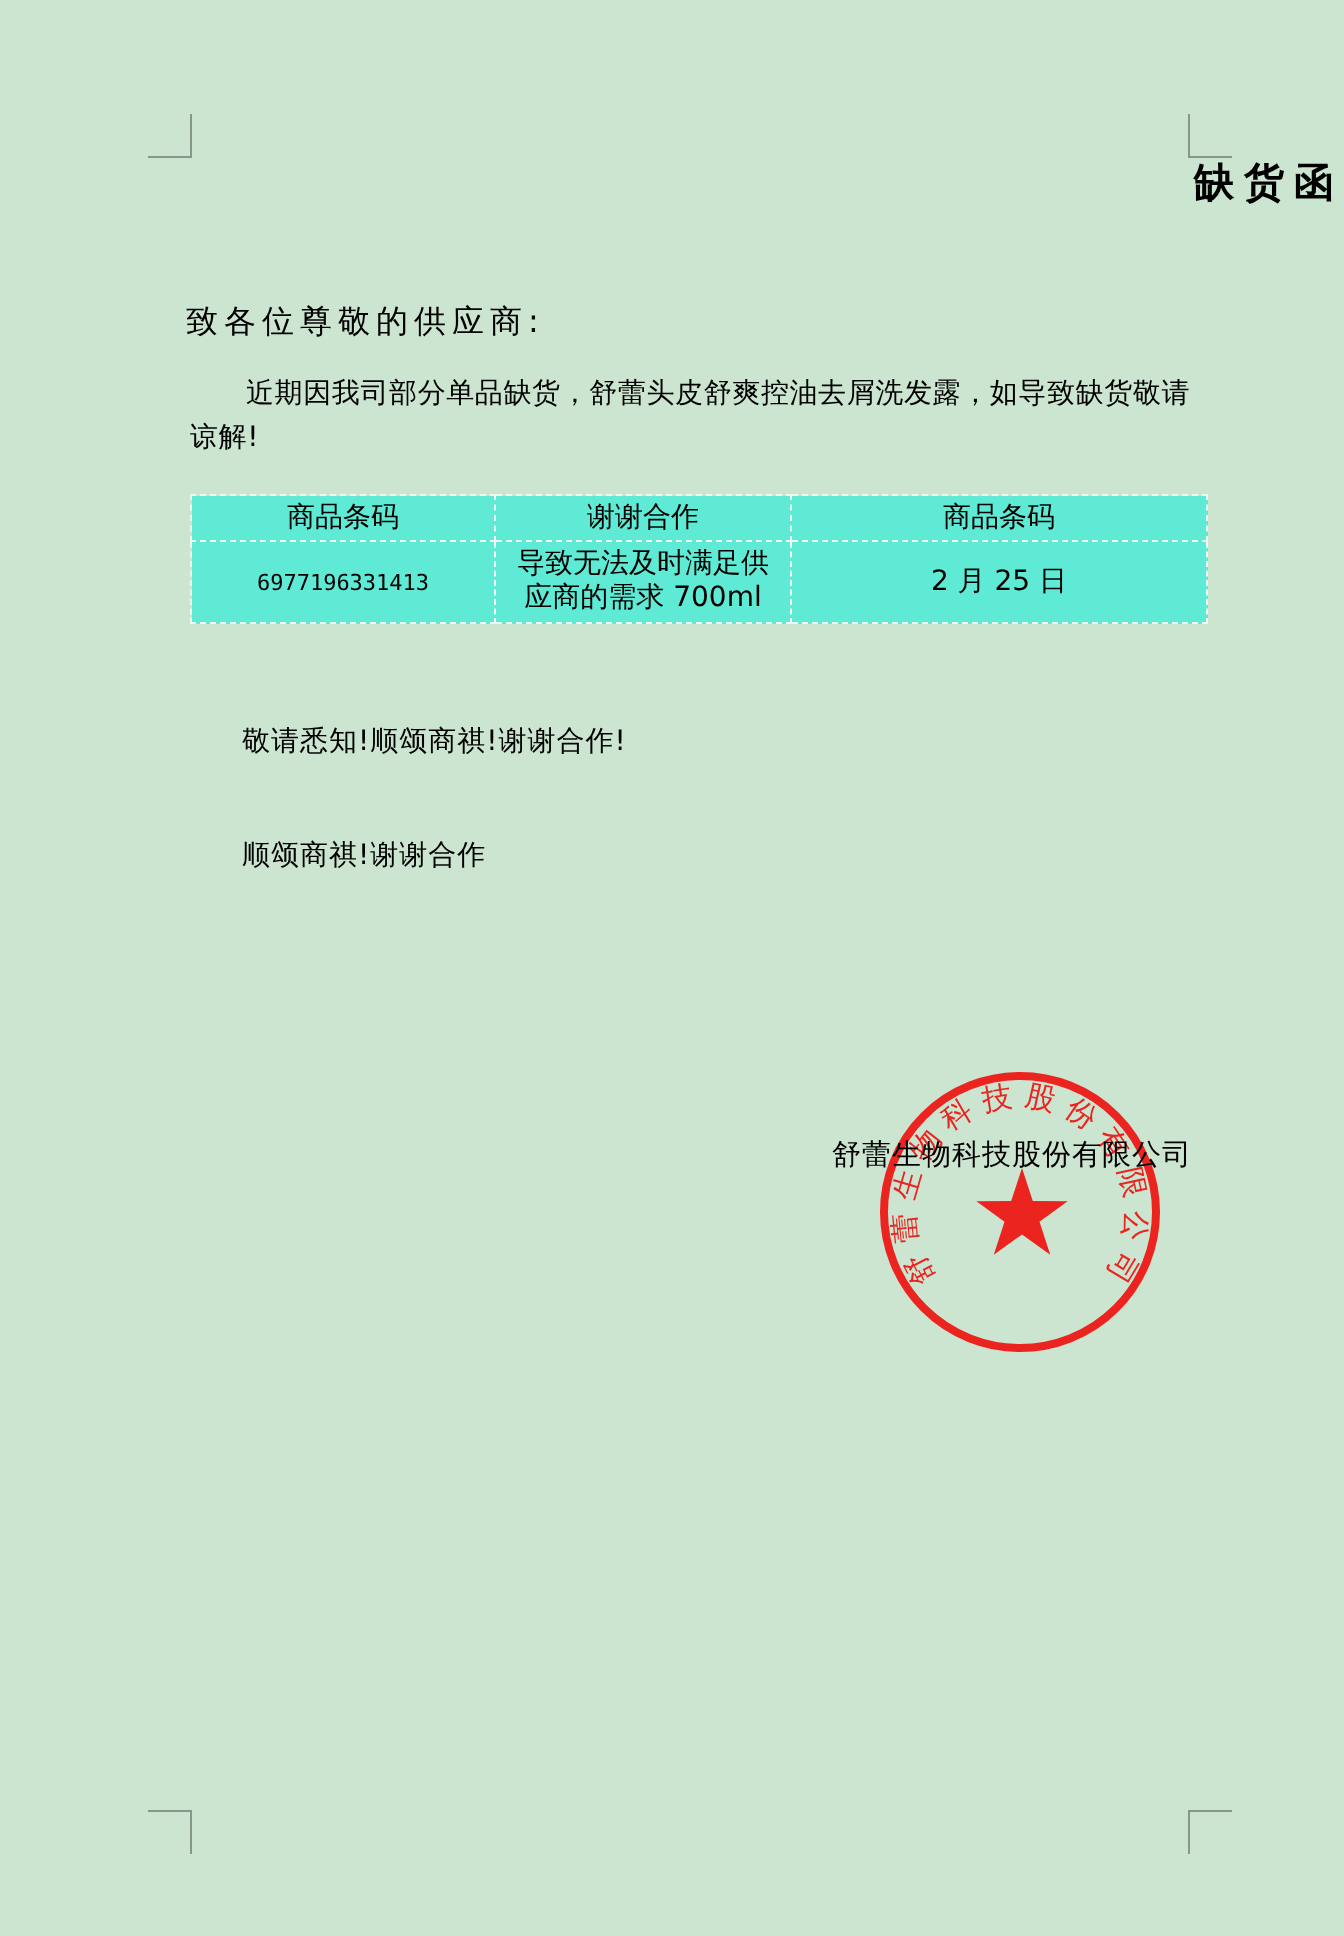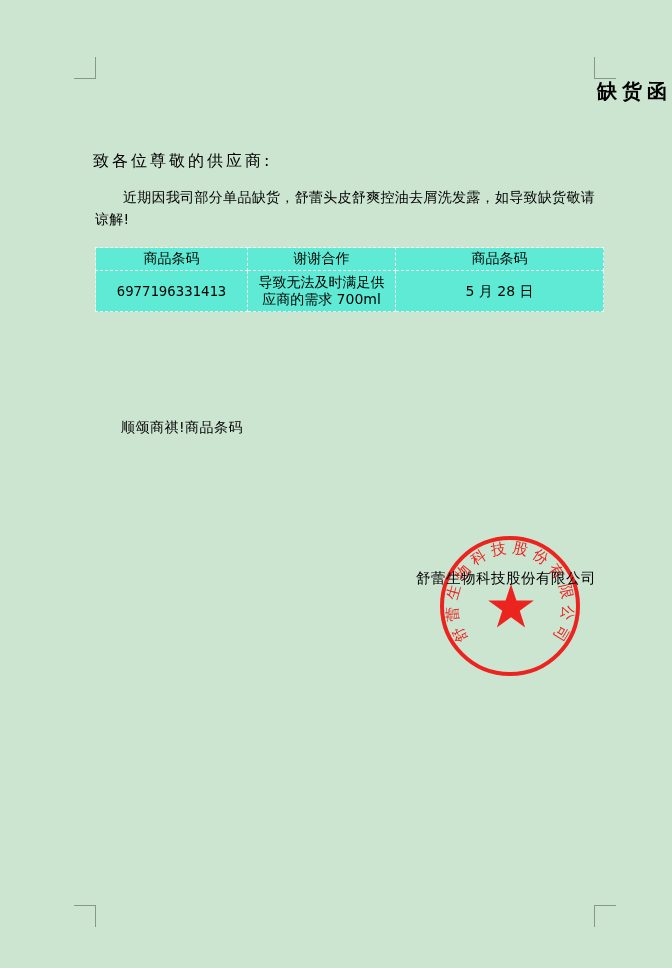--- a/index.html
+++ b/index.html
@@ -45,21 +45,21 @@
     font-size: 14px;
   }
   table.shortage th, table.shortage td {
     border: 1px dashed #f0f7f1;
     background: #5eead4;
     text-align: center; vertical-align: middle;
     font-weight: normal; padding: 1px 4px;
   }
   table.shortage th { height: 20px; }
   table.shortage td { height: 38px; line-height: 17px; }
-  td.barcode { font-size: 14px; font-family: "DejaVu Sans Mono", monospace; }
+  td.barcode { font-size: 11px; font-family: "DejaVu Sans Mono", monospace; }
 
   .remark1 { position: absolute; left: 121px; top: 362px; font-size: 14px; letter-spacing: 0.5px; }
   .remark2 { position: absolute; left: 121px; top: 419px; font-size: 14px; letter-spacing: 0.5px; }
 
   .sign-block {
     position: absolute; left: 377px; top: 568px; width: 258px;
     text-align: center; font-size: 14.5px; line-height: 21px;
     z-index: 3;
   }
   .sign-block .company-line { letter-spacing: 0.5px; }
@@ -100,26 +100,27 @@
       <tr>
         <th>商品条码</th>
         <th>谢谢合作</th>
         <th>商品条码</th>
       </tr>
     </thead>
     <tbody>
       <tr>
         <td class="barcode">6977196331413</td>
         <td>导致无法及时满足供应商的需求 700ml</td>
-        <td>5 月 28 日</td>
+        <td>2 月 25 日</td>
       </tr>
     </tbody>
   </table>
 
-  <div class="remark2">顺颂商祺!商品条码</div>
+  <div class="remark1">敬请悉知!顺颂商祺!谢谢合作!</div>
+  <div class="remark2">顺颂商祺!谢谢合作</div>
 
   <svg class="stamp" viewBox="-73 -73 146 146" xmlns="http://www.w3.org/2000/svg">
     <circle r="68" fill="none" stroke="#ee1412" stroke-width="4"></circle>
     <polygon transform="translate(1,2)" points="0,-24 5.41,-7.44 22.83,-7.42 8.75,2.84 14.11,19.42 0,9.2 -14.11,19.42 -8.75,2.84 -22.83,-7.42 -5.41,-7.44" fill="#ee1412"></polygon>
     <defs>
       <path id="stampArc" d="M -41.76 32.63 A 53 53 0 1 1 41.76 32.63" fill="none"></path>
     </defs>
     <text fill="#ee1412">
       <textPath href="#stampArc" startOffset="0">舒蕾生物科技股份有限公司</textPath>
     </text>

